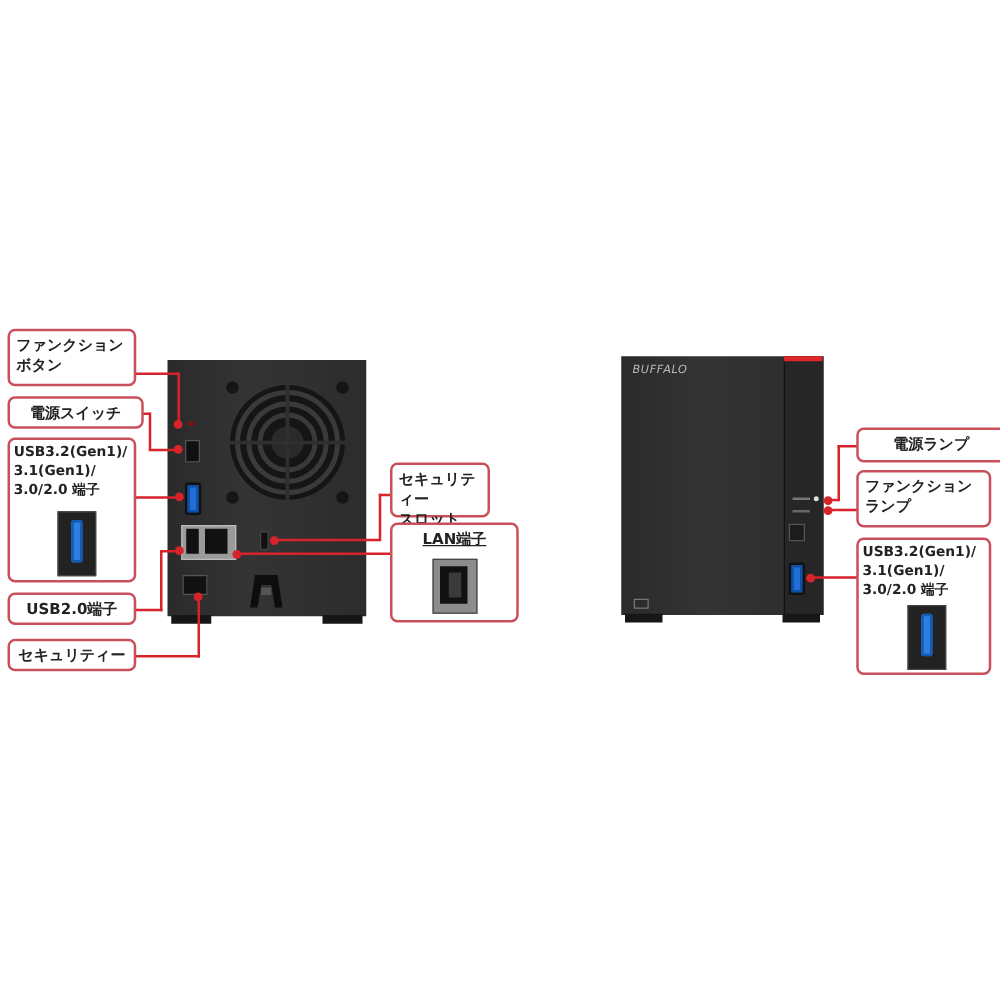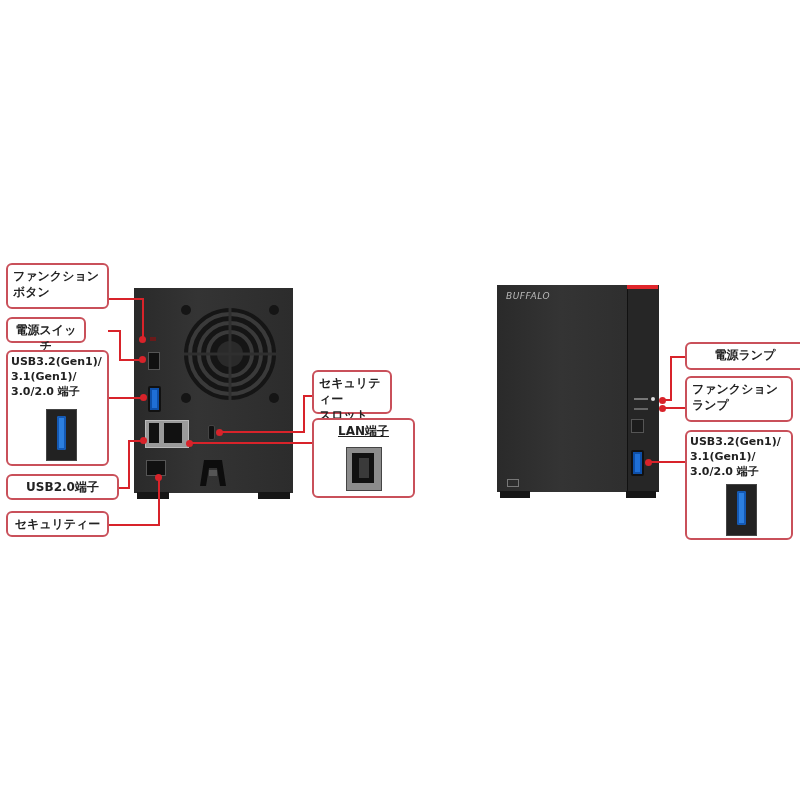--- a/index.html
+++ b/index.html
@@ -82,32 +82,32 @@
   <div class="line" style="left:303px; top:395px; width:2px; height:38px;"></div>
   <div class="line" style="left:303px; top:395px; width:10px; height:2px;"></div>
 
   <div class="dot" style="left:186px; top:440px;"></div>
   <div class="line" style="left:190px; top:442px; width:124px; height:2px;"></div>
 
   <div class="callout" style="left:6px; top:263px; width:103px; height:46px;">
     <div class="txt">ファンクション
 ボタン</div>
   </div>
-  <div class="callout center" style="left:6px; top:317px; width:80px; height:26px;">
+  <div class="callout center" style="left:6px; top:317px; width:109px; height:26px;">
     <div class="txt">電源スイッチ</div>
   </div>
   <div class="callout" style="left:6px; top:350px; width:103px; height:116px;">
     <div class="txt" style="font-size:11px; line-height:15px; padding:2px 3px;">USB3.2(Gen1)/
 3.1(Gen1)/
 3.0/2.0 端子</div>
     <div class="usb-inset" style="left:38px; top:57px; width:29px; height:50px;">
         <div class="blue"></div>
       </div>
   </div>
-  <div class="callout center" style="left:6px; top:474px; width:113px; height:26px;">
+  <div class="callout center" style="left:6px; top:474px; width:103px; height:26px;">
     <div class="txt">USB2.0端子</div>
   </div>
   <div class="callout center" style="left:6px; top:511px; width:103px; height:26px;">
     <div class="txt">セキュリティー</div>
   </div>
   <div class="callout" style="left:312px; top:370px; width:80px; height:44px;">
     <div class="txt">セキュリティー
 スロット</div>
   </div>
   <div class="callout" style="left:312px; top:418px; width:103px; height:80px;text-decoration:underline;">

